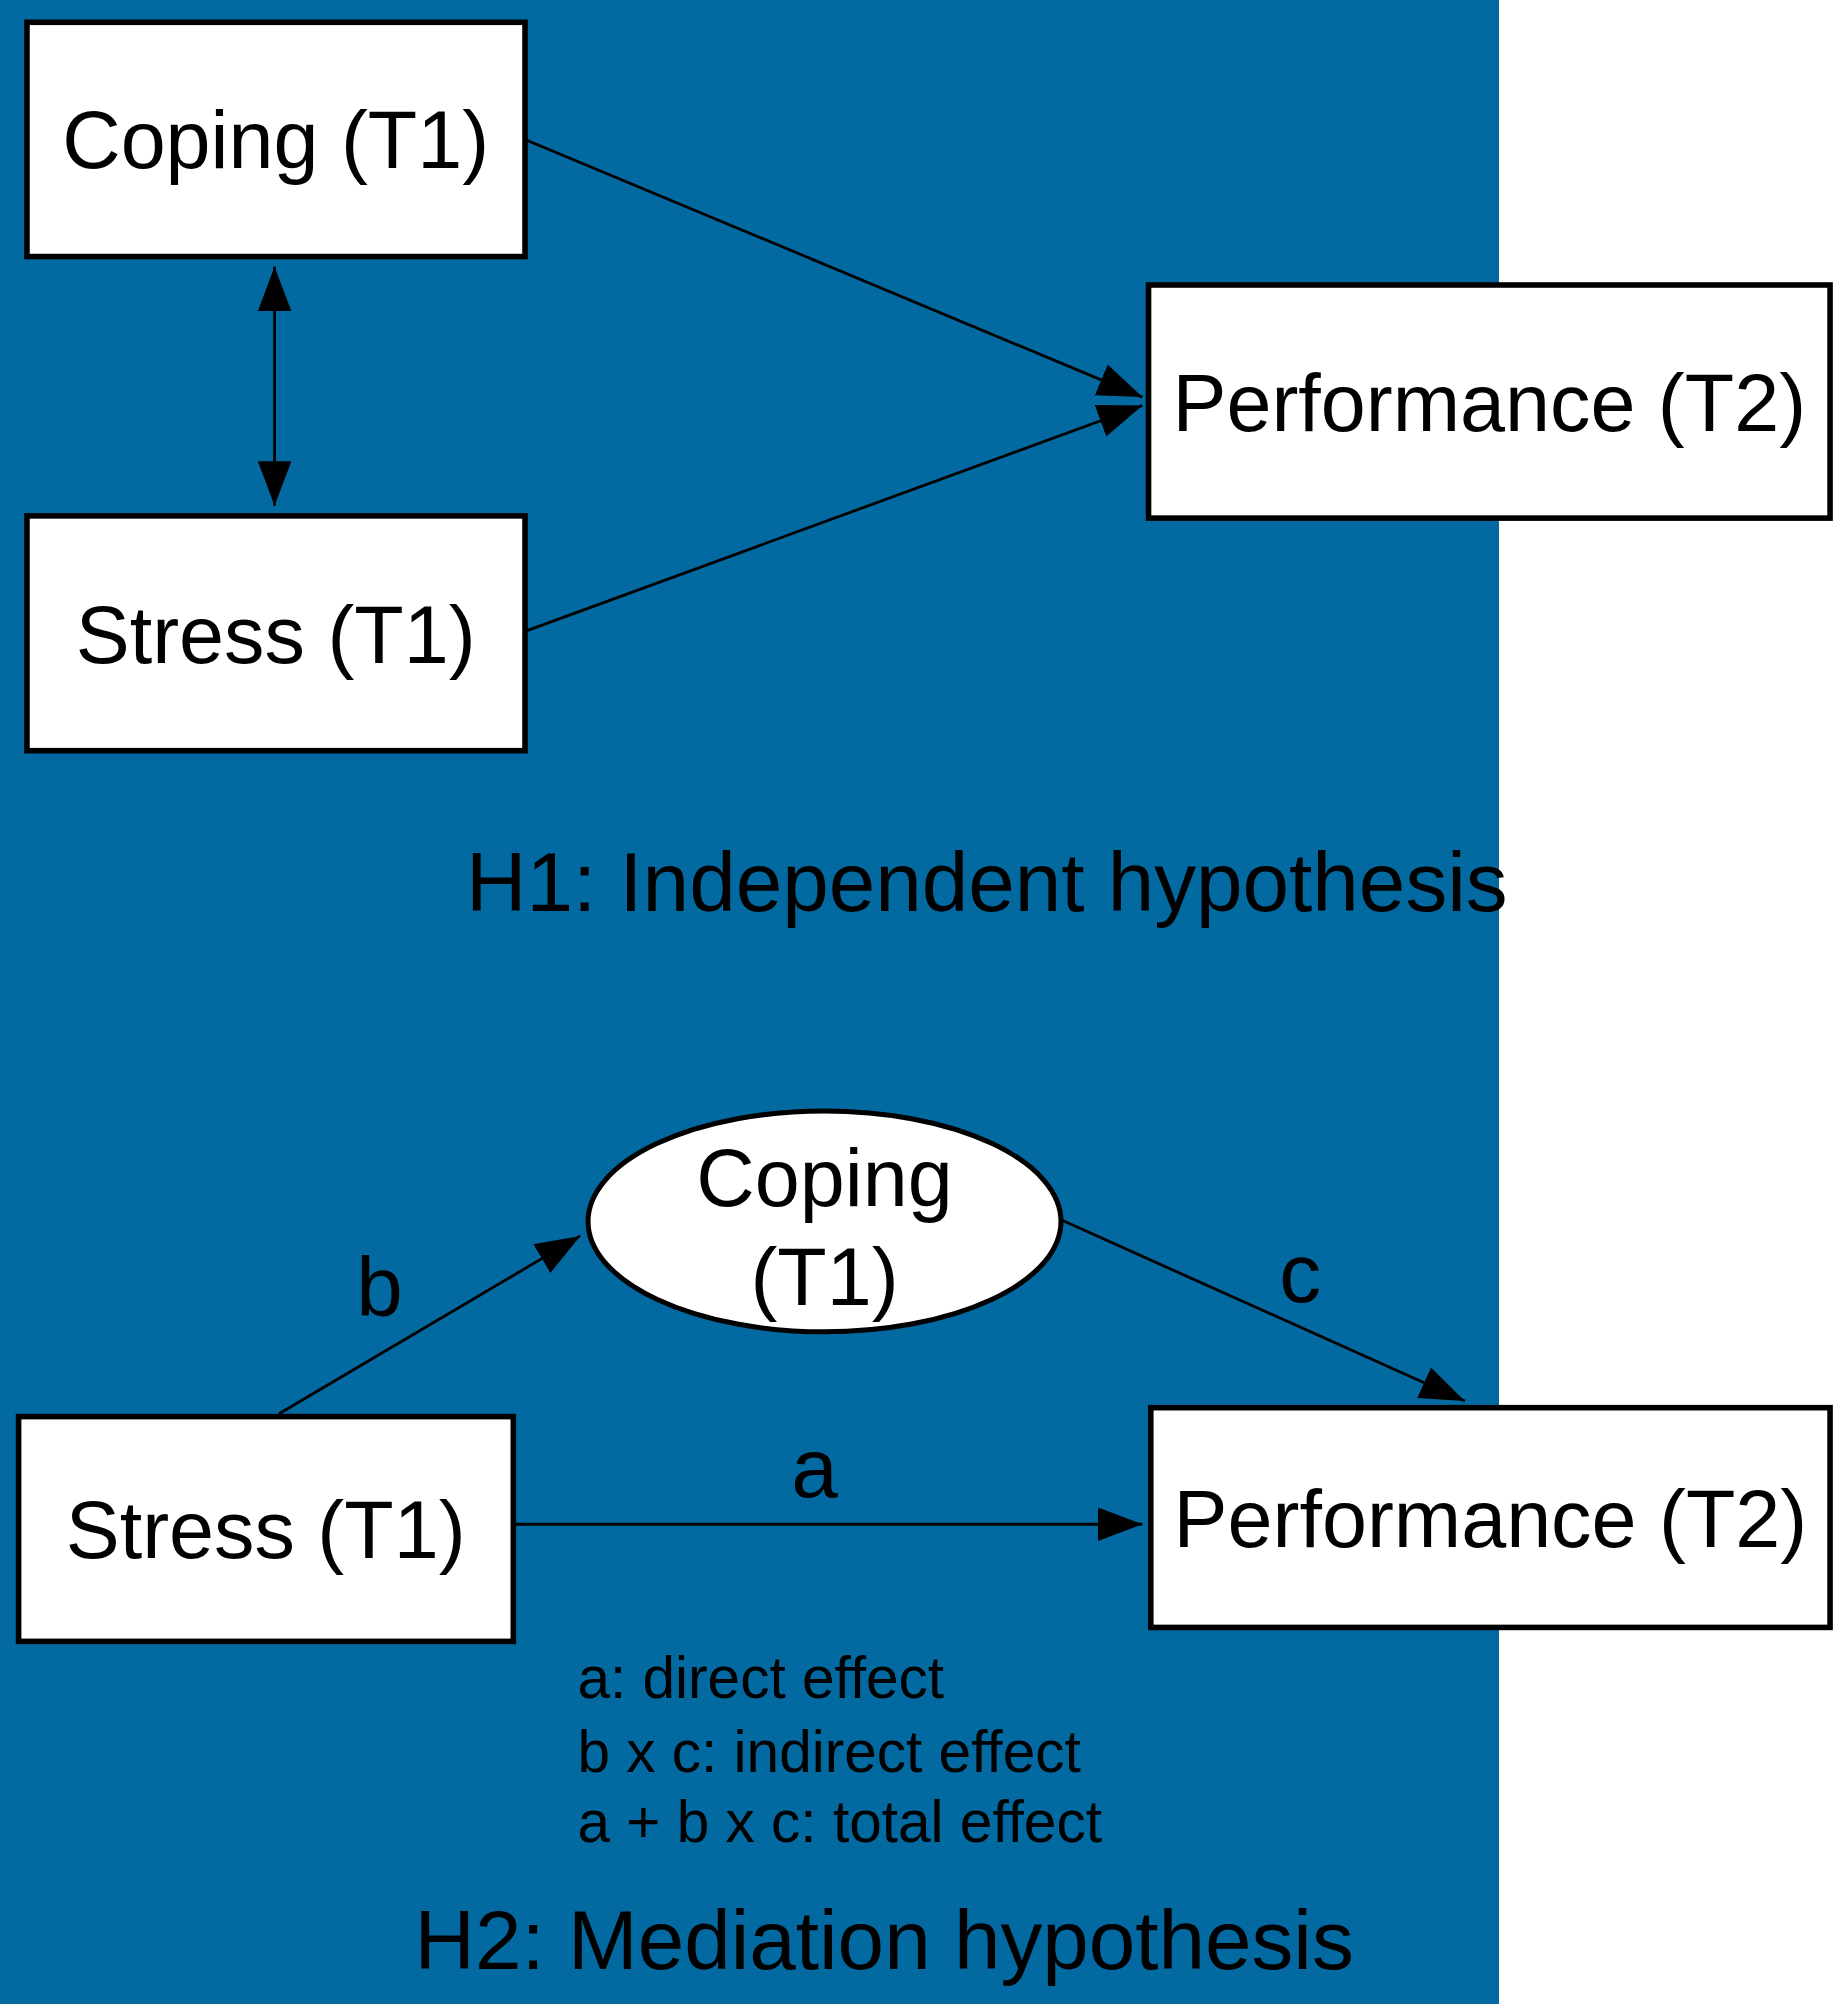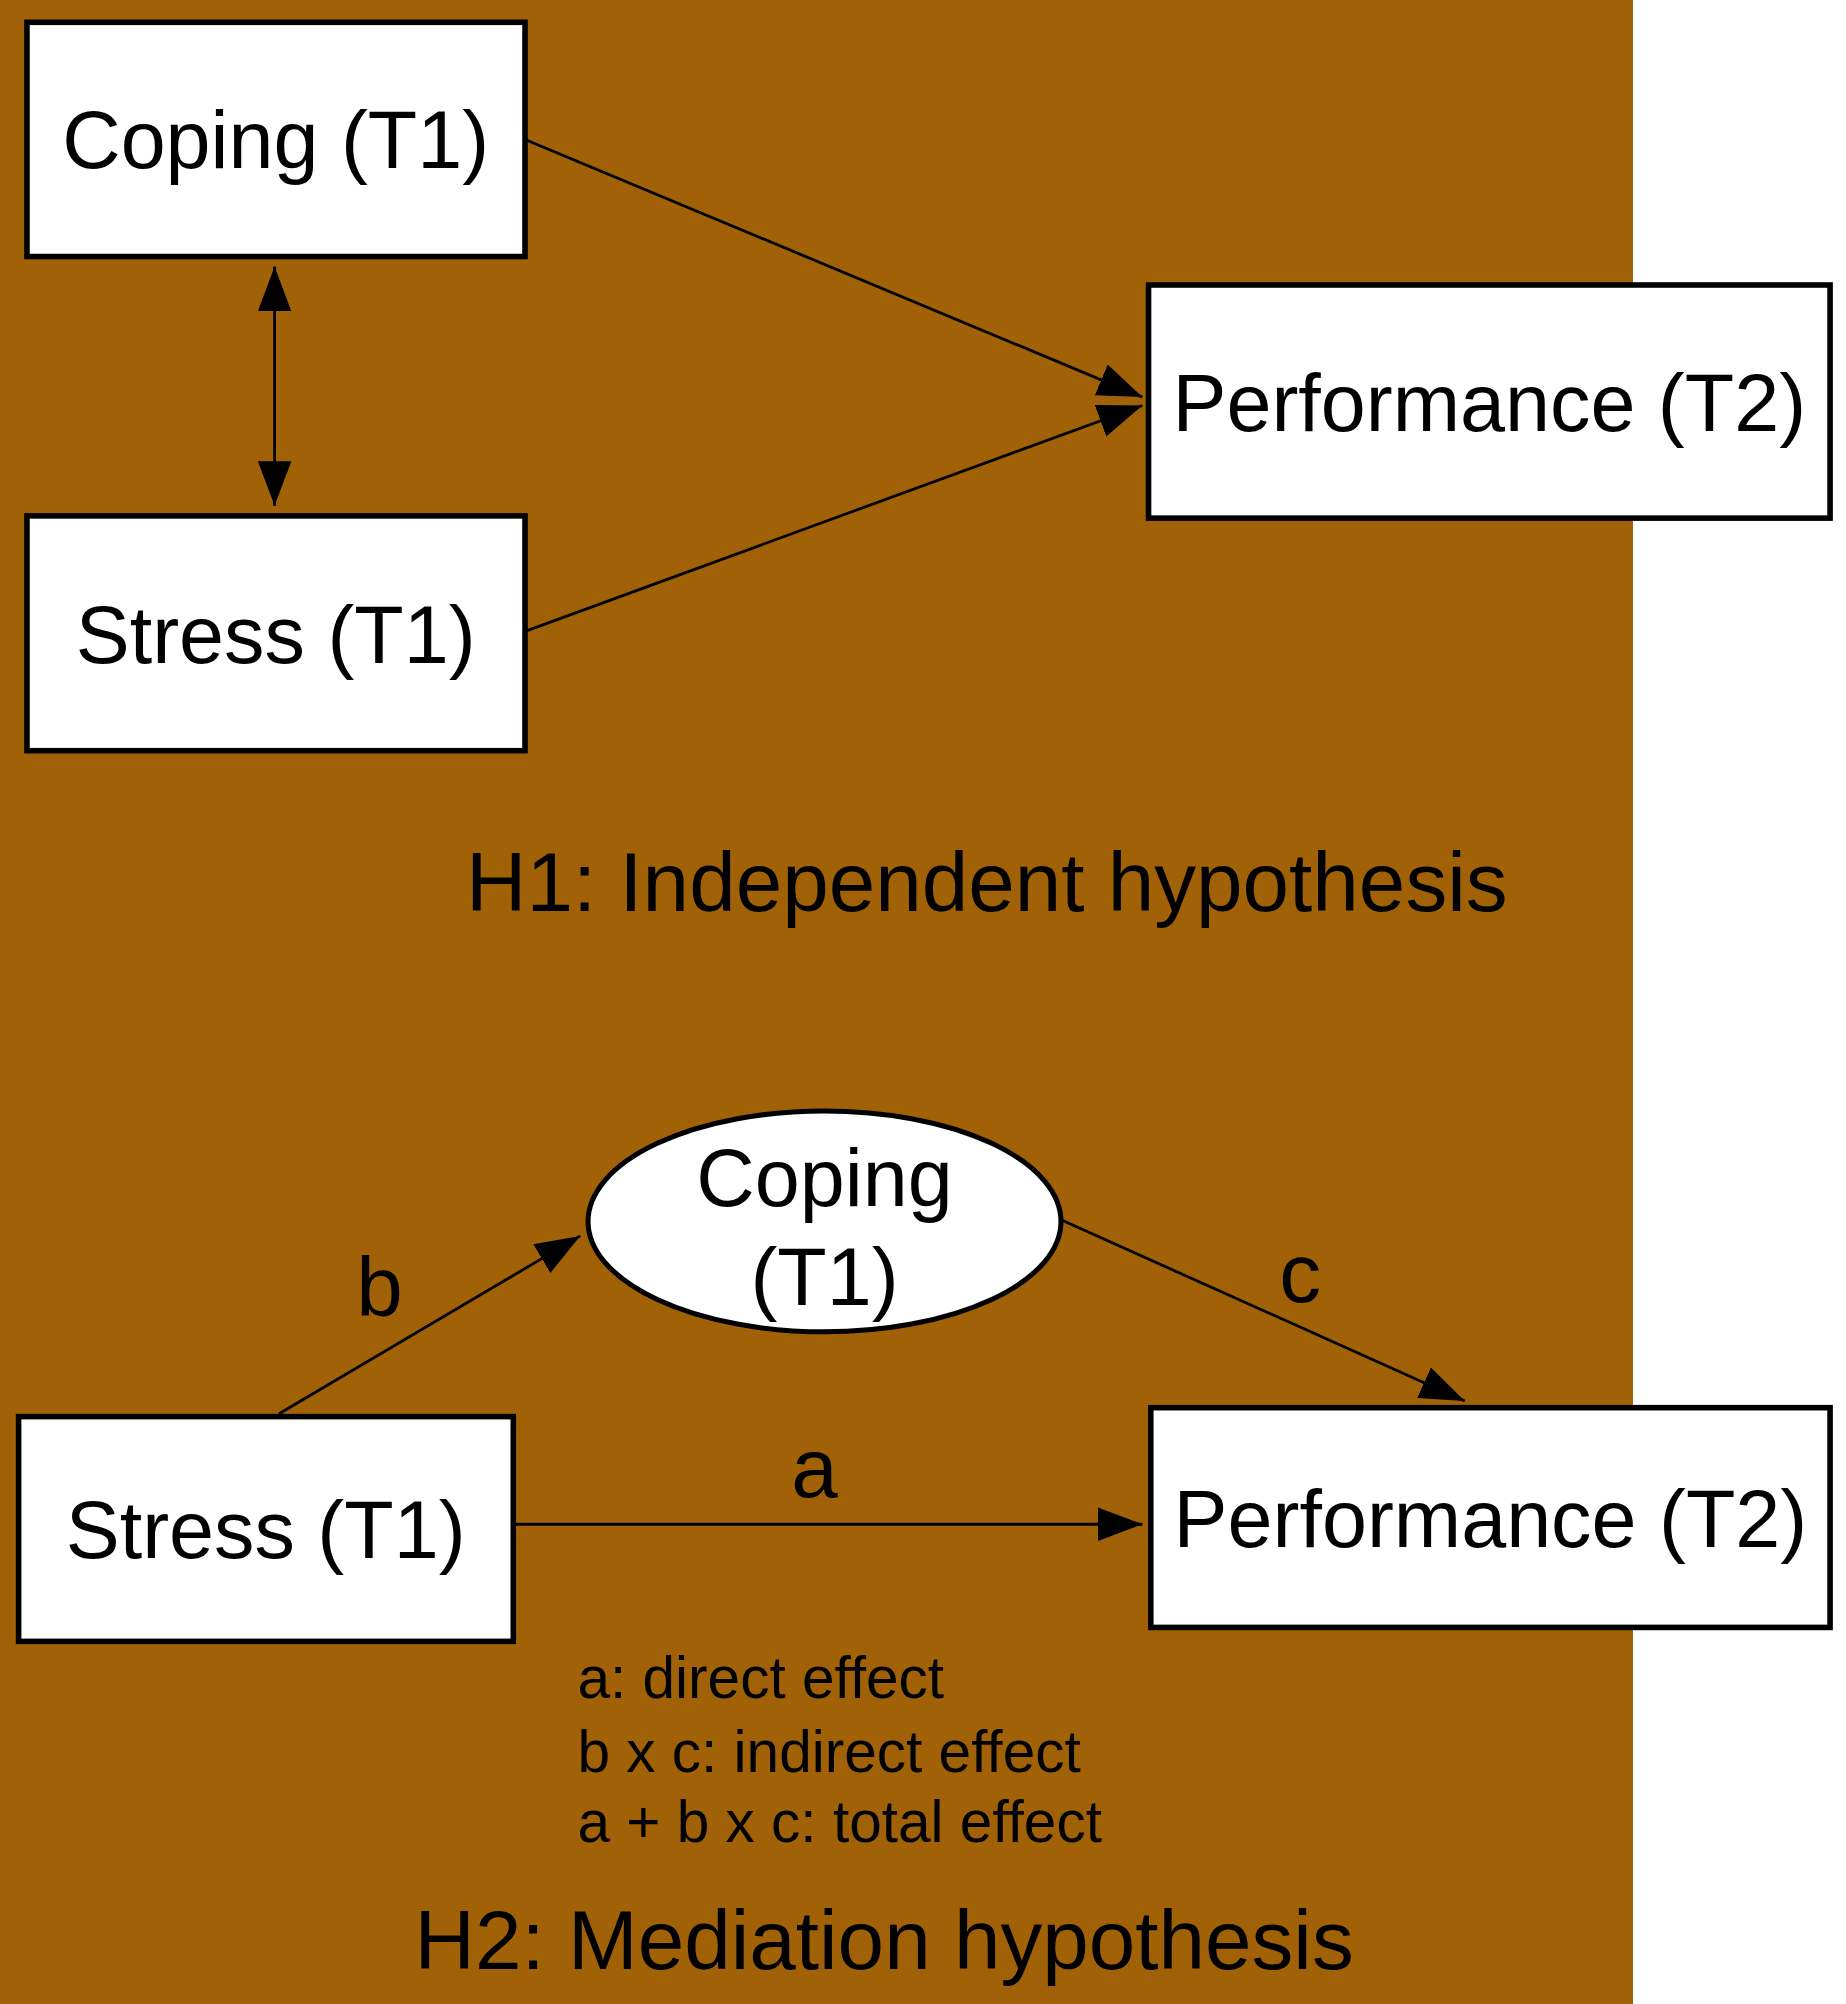--- a/index.html
+++ b/index.html
@@ -2,23 +2,23 @@
 <html style="font-size:9px"><head>
 <meta charset="utf-8">
 <style>
   html, body {
     margin: 0;
     padding: 0;
     background: #ffffff;
   }
   .canvas {
     position: relative;
-    width: 1633px;
+    width: 1499px;
     height: 2005px;
-    background: #a16207;
+    background: #0369a1;
     font-family: "Liberation Sans", sans-serif;
   }
   svg { display: block; }
   .shape {
     fill: #ffffff;
     stroke: #000000;
     stroke-width: 10;
   }
   .ellipse-shape {
     fill: #ffffff;

